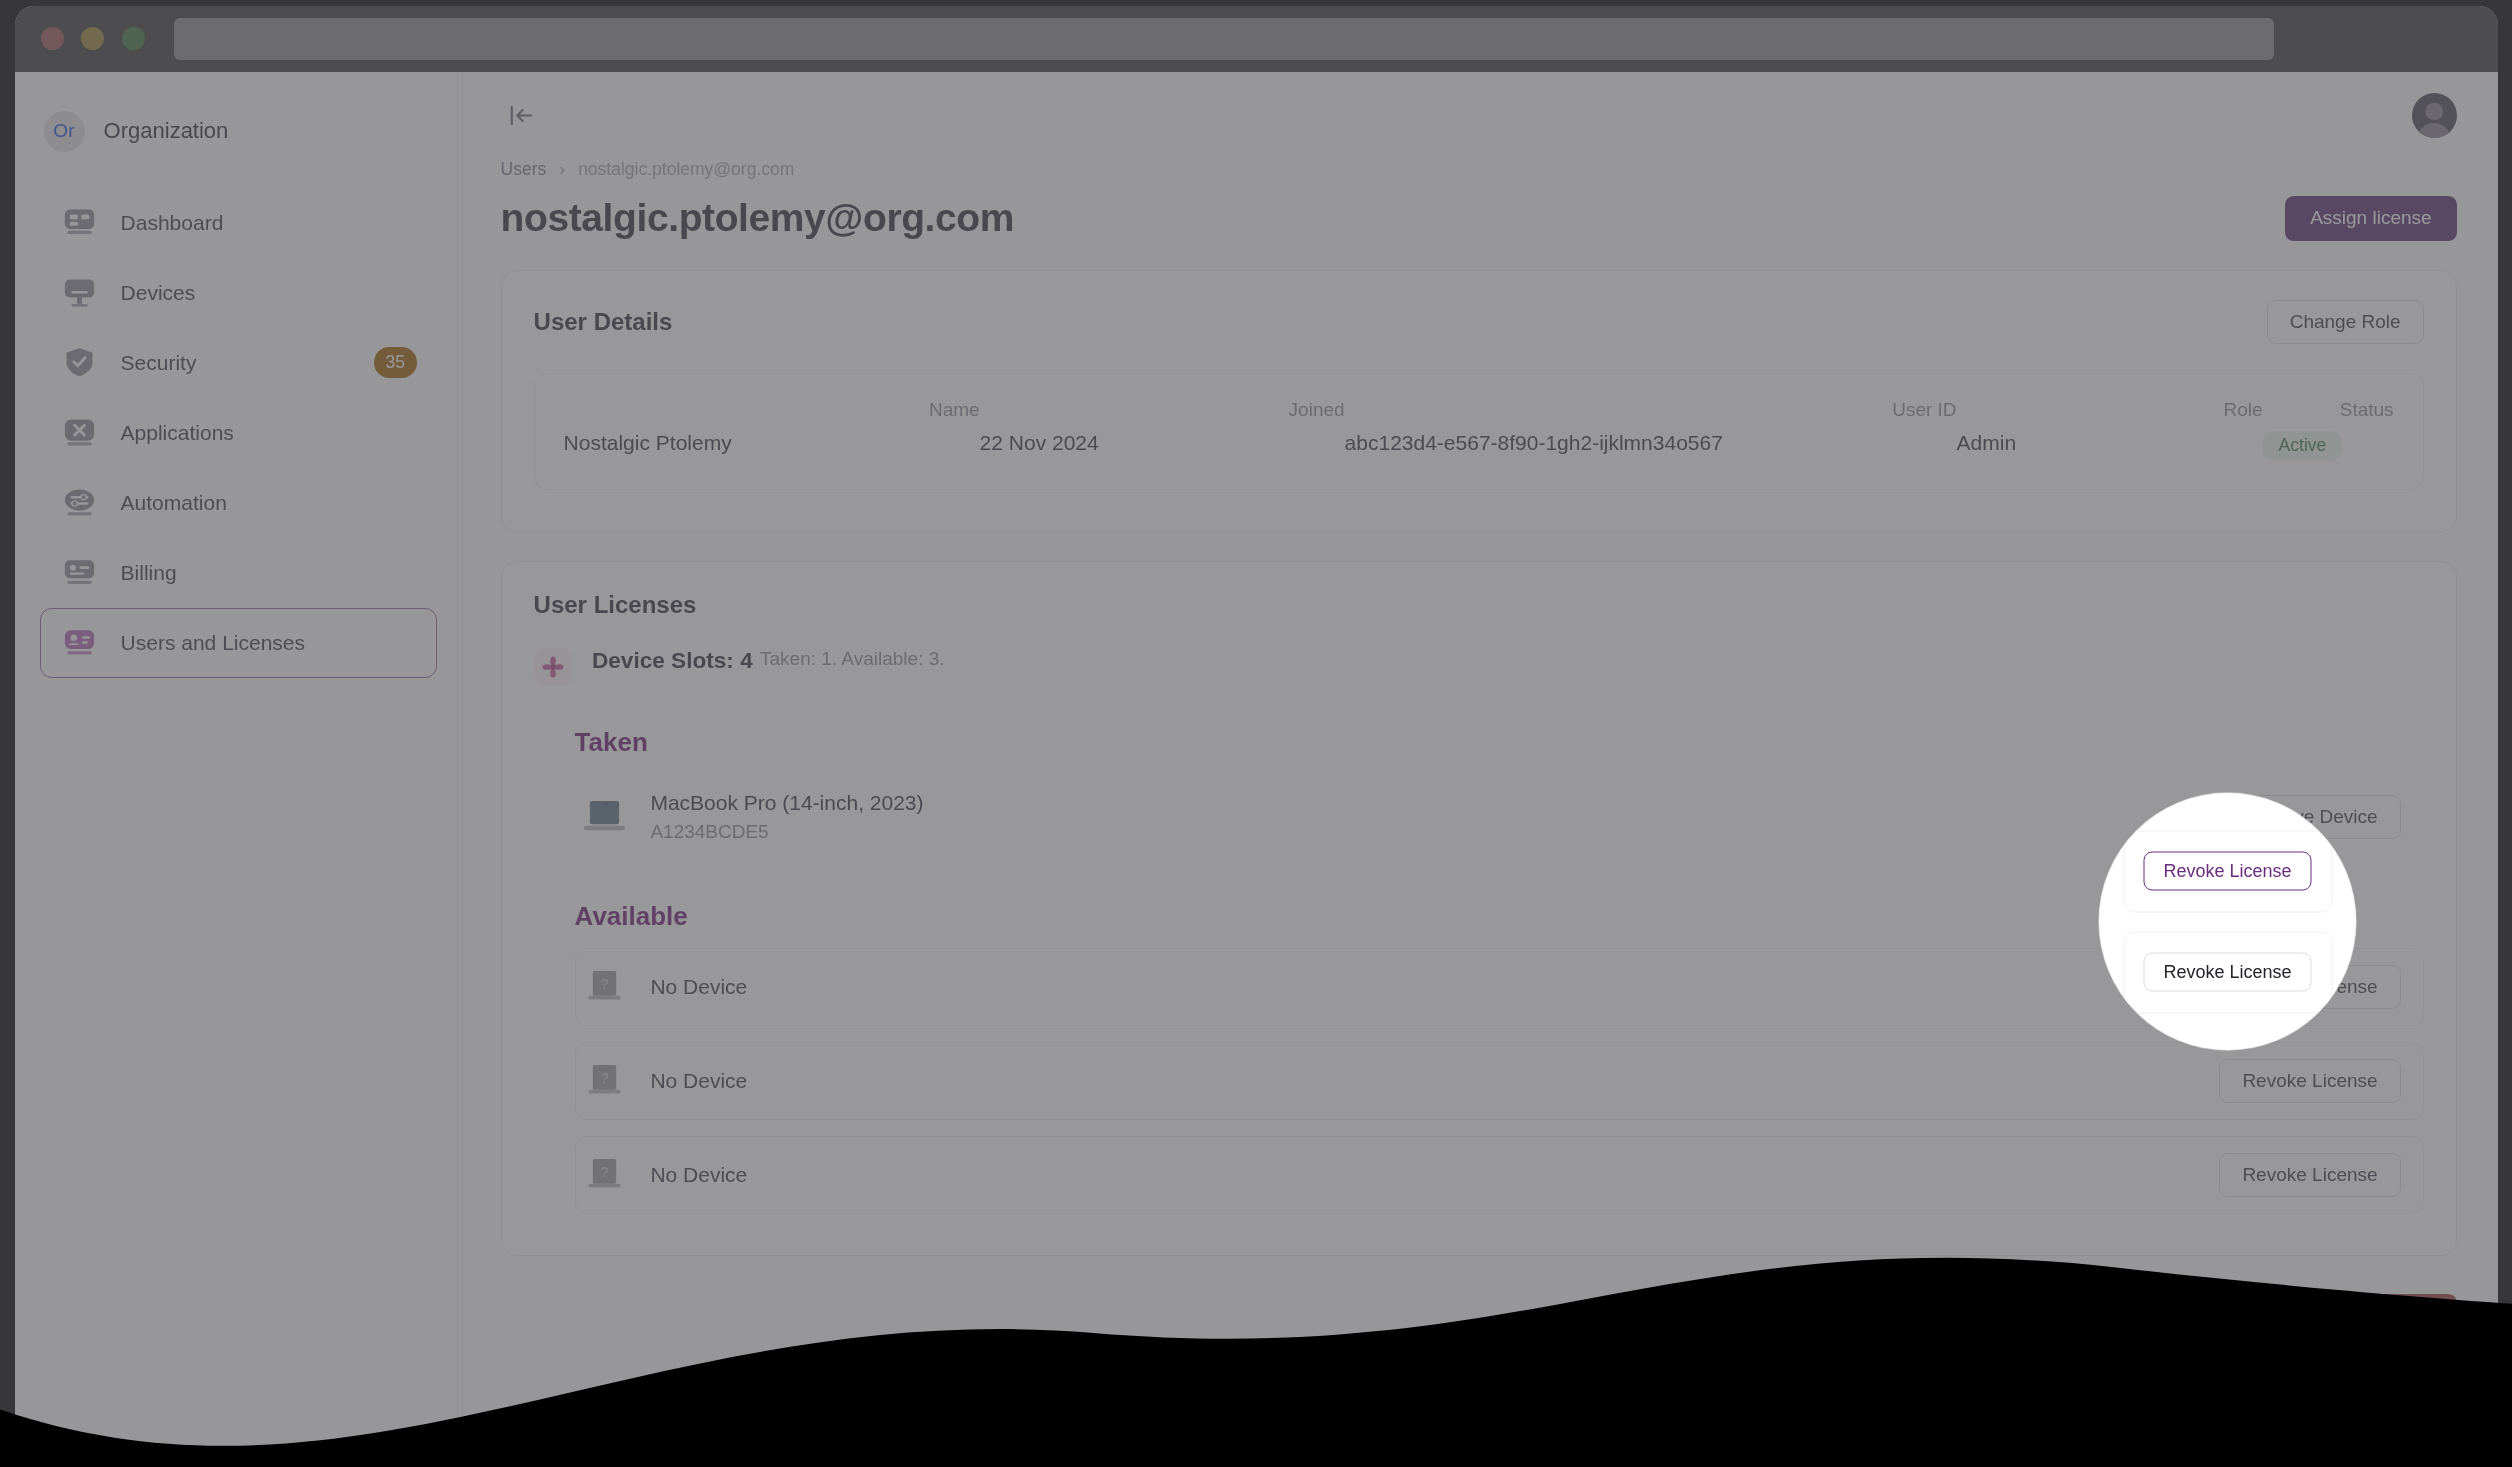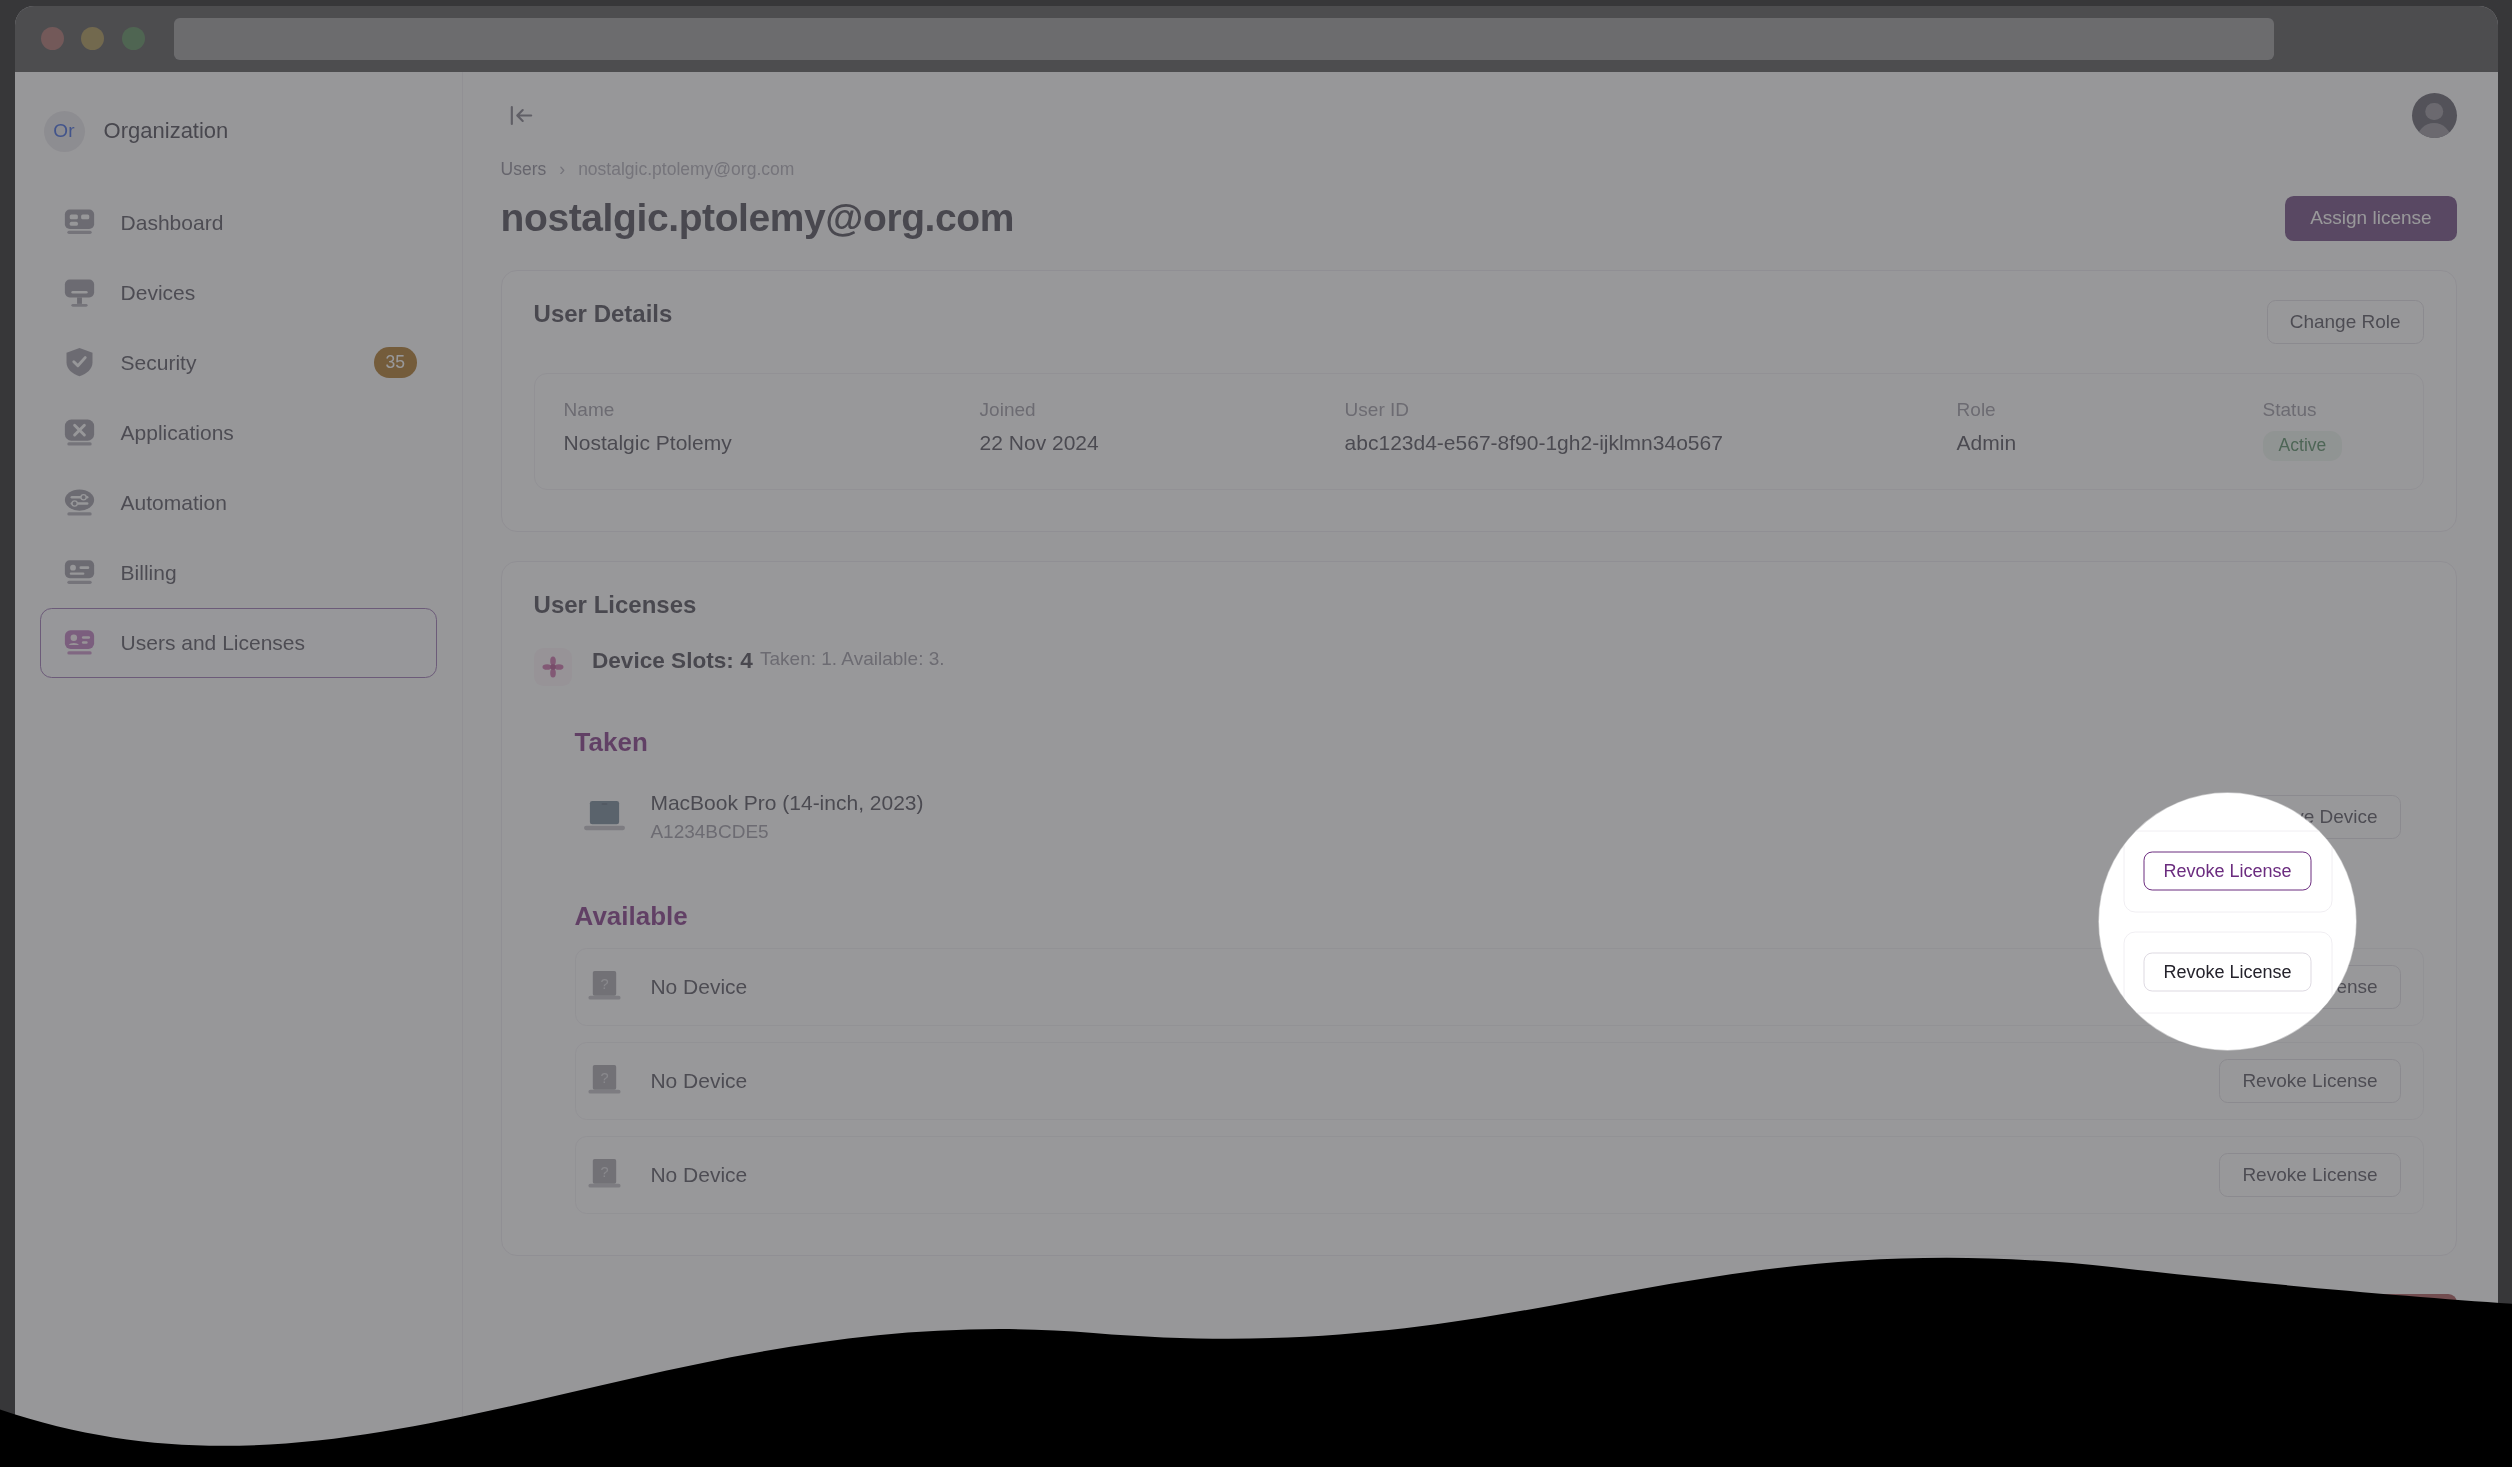--- a/index.html
+++ b/index.html
@@ -167,33 +167,33 @@
   }
 
   
   .card {
     margin-top: 29px;
     background: #fff;
     border: 1.1px solid #ebe8ee;
     border-radius: 16px;
     padding: 29px 32px 41px 32px;
   }
-  .card-head { display: flex; align-items: flex-start; }
+  .card-head { display: flex; align-items: center; }
   .card-title { font-size: 24px; font-weight: bold; color: #302e3a; }
   .card-spacer { flex: 1; }
 
   .detail-box {
     margin-top: 29px;
     border: 1.1px solid #eeecf1;
     border-radius: 13px;
     padding: 25px 29px 28px 29px;
     display: flex;
   }
   .detail-col { display: flex; flex-direction: column; gap: 10.2px; }
-  .detail-label { font-size: 19px; color: #8d8a96; }
+  .detail-label { font-size: 19px; color: #8d8a96; text-align: right; }
   .detail-value { font-size: 21px; color: #35333f; }
   .c-name   { flex: 0 0 416px; }
   .c-joined { flex: 0 0 365px; }
   .c-uid    { flex: 1; }
   .c-role   { flex: 0 0 306px; }
   .c-status { flex: 0 0 131px; }
   .pill-active {
     align-self: flex-start;
     background: #eaf4ec; color: #3c7a4c;
     border-radius: 11.7px;

